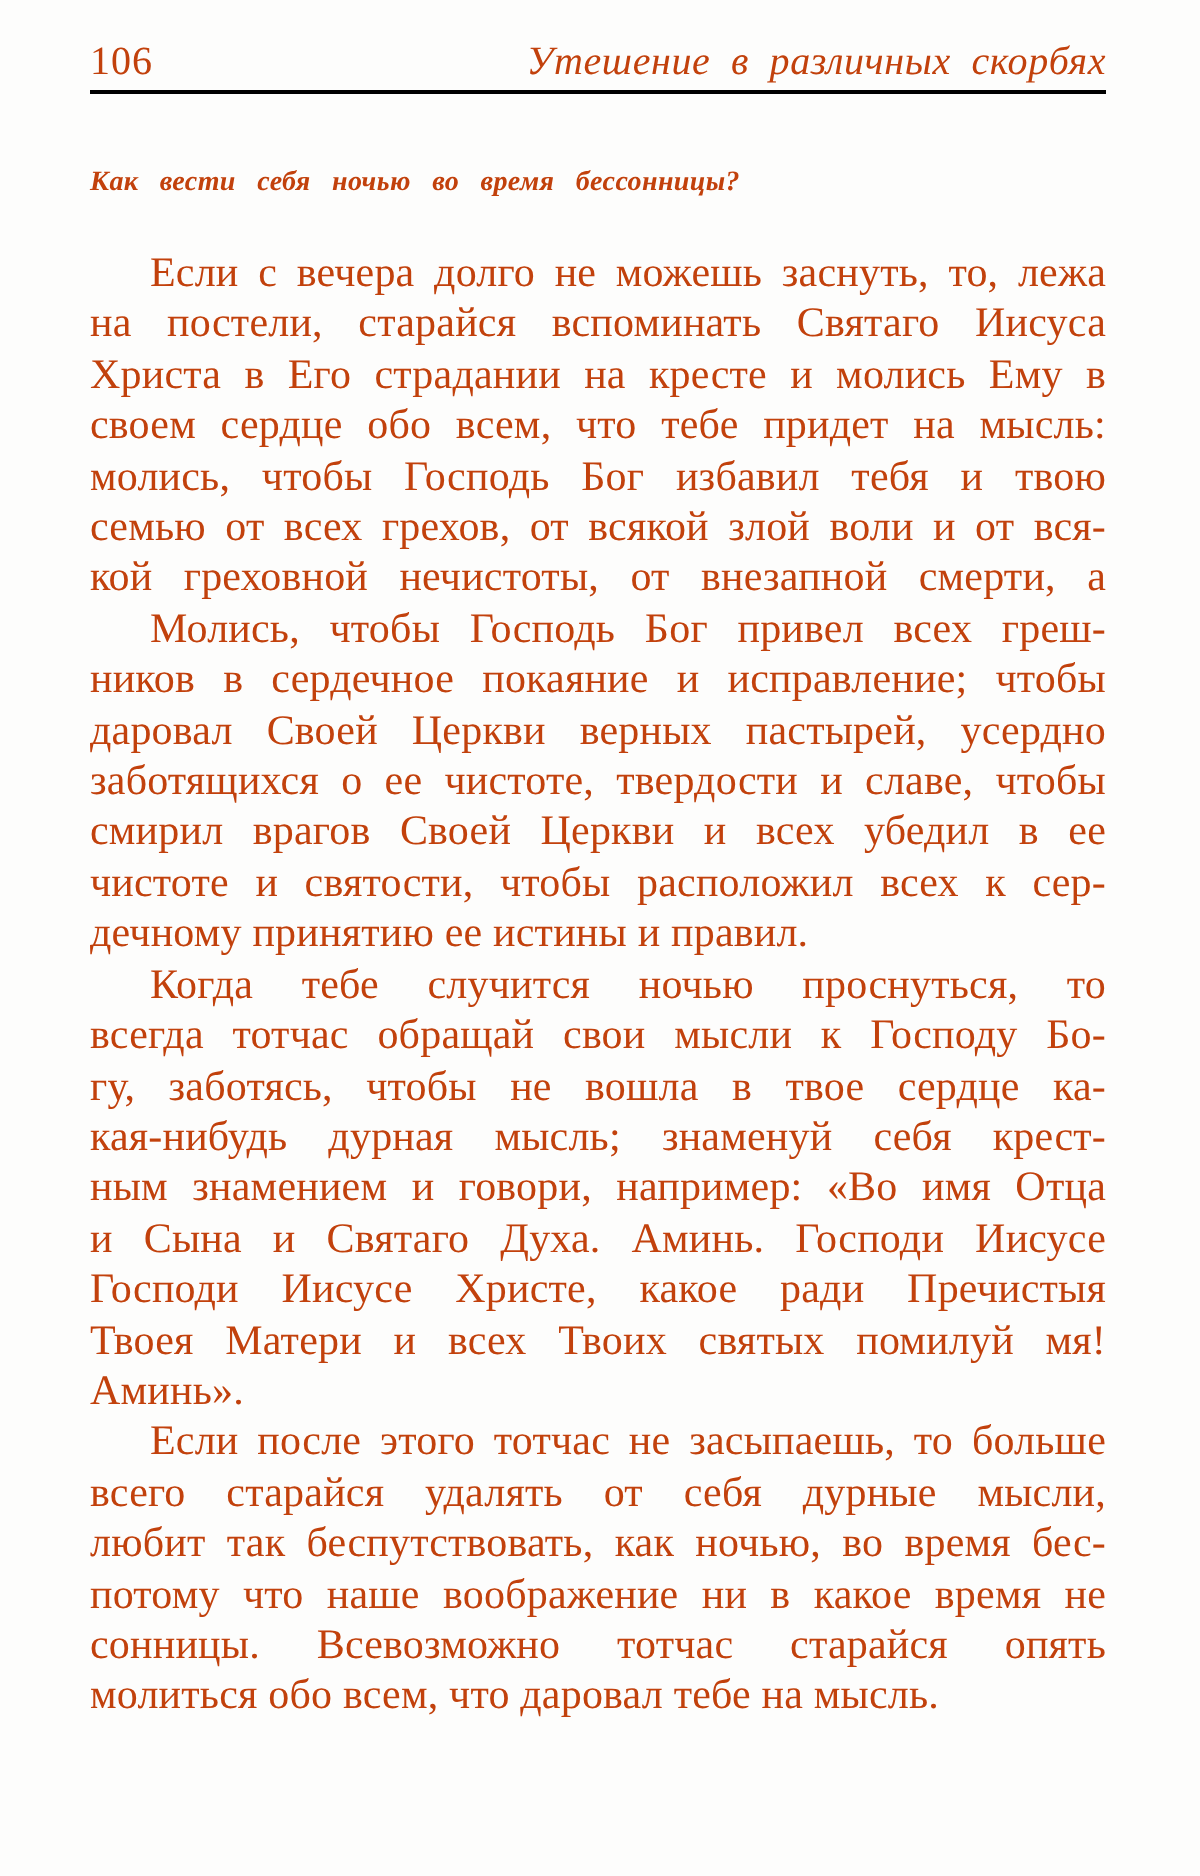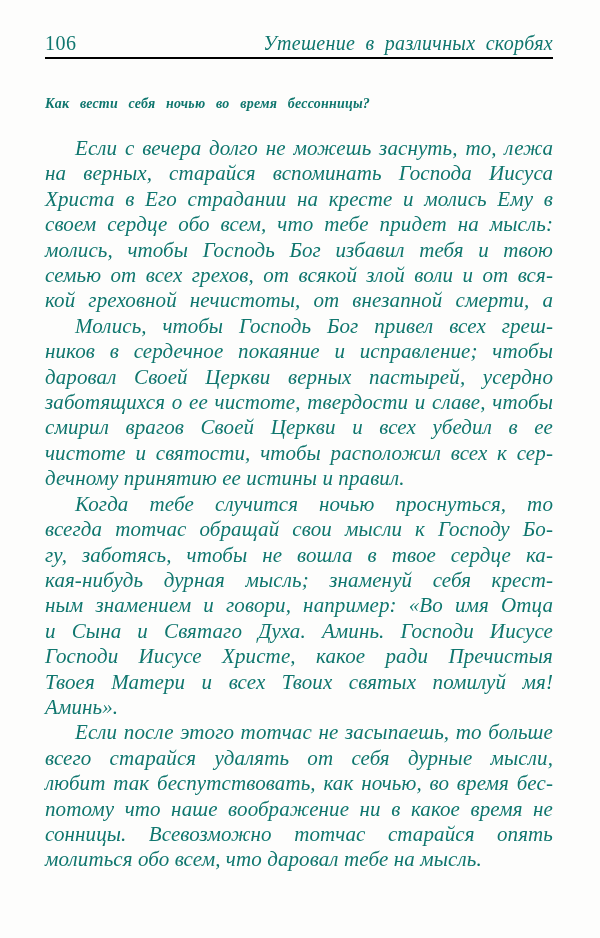--- a/index.html
+++ b/index.html
@@ -6,23 +6,23 @@
     margin: 0;
     padding: 0;
     background: #ffffff;
   }
   .page {
     position: relative;
     width: 600px;
     height: 938px;
     box-sizing: border-box;
     background: #fdfdfc;
-    padding: 32px 47px 0 45px;
+    padding: 20px 47px 0 45px;
     font-family: "Liberation Serif", "DejaVu Serif", serif;
-    color: #0f766e;
+    color: #c2410c;
     overflow: hidden;
   }
   .running-head {
     display: flex;
     justify-content: space-between;
     align-items: baseline;
     font-size: 20px;
     line-height: 22px;
   }
   .folio {
@@ -56,21 +56,20 @@
     line-height: 25.4px;
     letter-spacing: 0.1px;
   }
   .paragraph {
     margin: 0;
   }
   .line {
     text-align: justify;
     text-align-last: justify;
     white-space: normal;
-    font-style: italic;
   }
   .line.first {
     padding-left: 30px;
   }
   .line.last {
     text-align-last: left;
   }
 </style>
 </head>
 <body>
@@ -78,21 +77,21 @@
 <div class="page">
   <header class="running-head">
     <span class="folio">106</span>
     <span class="running-title">Утешение в различных скорбях</span>
   </header>
   <div class="rule"></div>
   <h1 class="chapter-title">Как вести себя ночью во время бессонницы?</h1>
   <main class="body-text">
       <div class="paragraph">
         <div class="line first">Если с вечера долго не можешь заснуть, то, лежа</div>
-        <div class="line">на верных, старайся вспоминать Господа Иисуса</div>
+        <div class="line">на постели, старайся вспоминать Святаго Иисуса</div>
         <div class="line">Христа в Его страдании на кресте и молись Ему в</div>
         <div class="line">своем сердце обо всем, что тебе придет на мысль:</div>
         <div class="line">молись, чтобы Господь Бог избавил тебя и твою</div>
         <div class="line">семью от всех грехов, от всякой злой воли и от вся-</div>
         <div class="line">кой греховной нечистоты, от внезапной смерти, а</div>
       </div>
       <div class="paragraph">
         <div class="line first">Молись, чтобы Господь Бог привел всех греш-</div>
         <div class="line">ников в сердечное покаяние и исправление; чтобы</div>
         <div class="line">даровал Своей Церкви верных пастырей, усердно</div>

